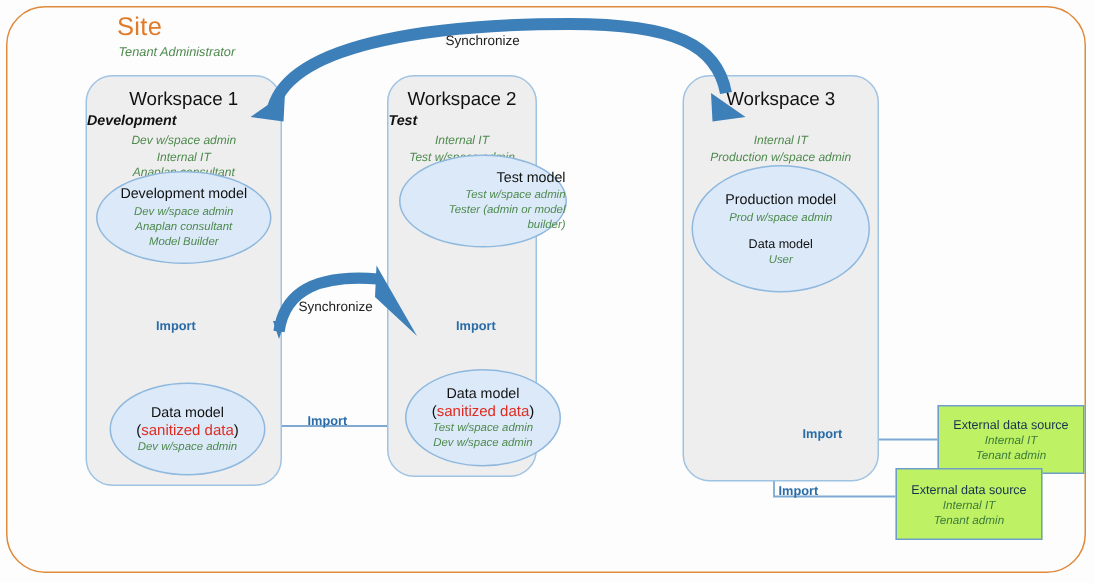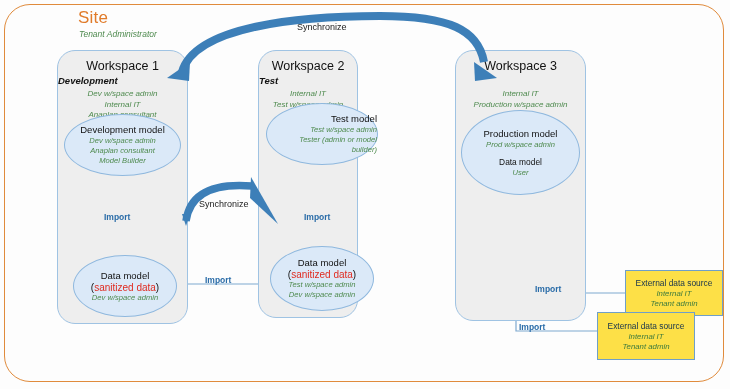--- a/index.html
+++ b/index.html
@@ -121,21 +121,21 @@
   .el-extra-sub {
     font-size: 7.6px;
     font-style: italic;
     color: #4e8a4e;
     line-height: 10px;
   }
 
   
   .extsrc {
     position: absolute;
-    background: #fde047;
+    background: #bef264;
     border: 1px solid #6f9fc8;
     box-sizing: border-box;
     display: flex;
     flex-direction: column;
     align-items: center;
     justify-content: center;
     text-align: center;
   }
   .ext-title {
     font-size: 8.4px;

